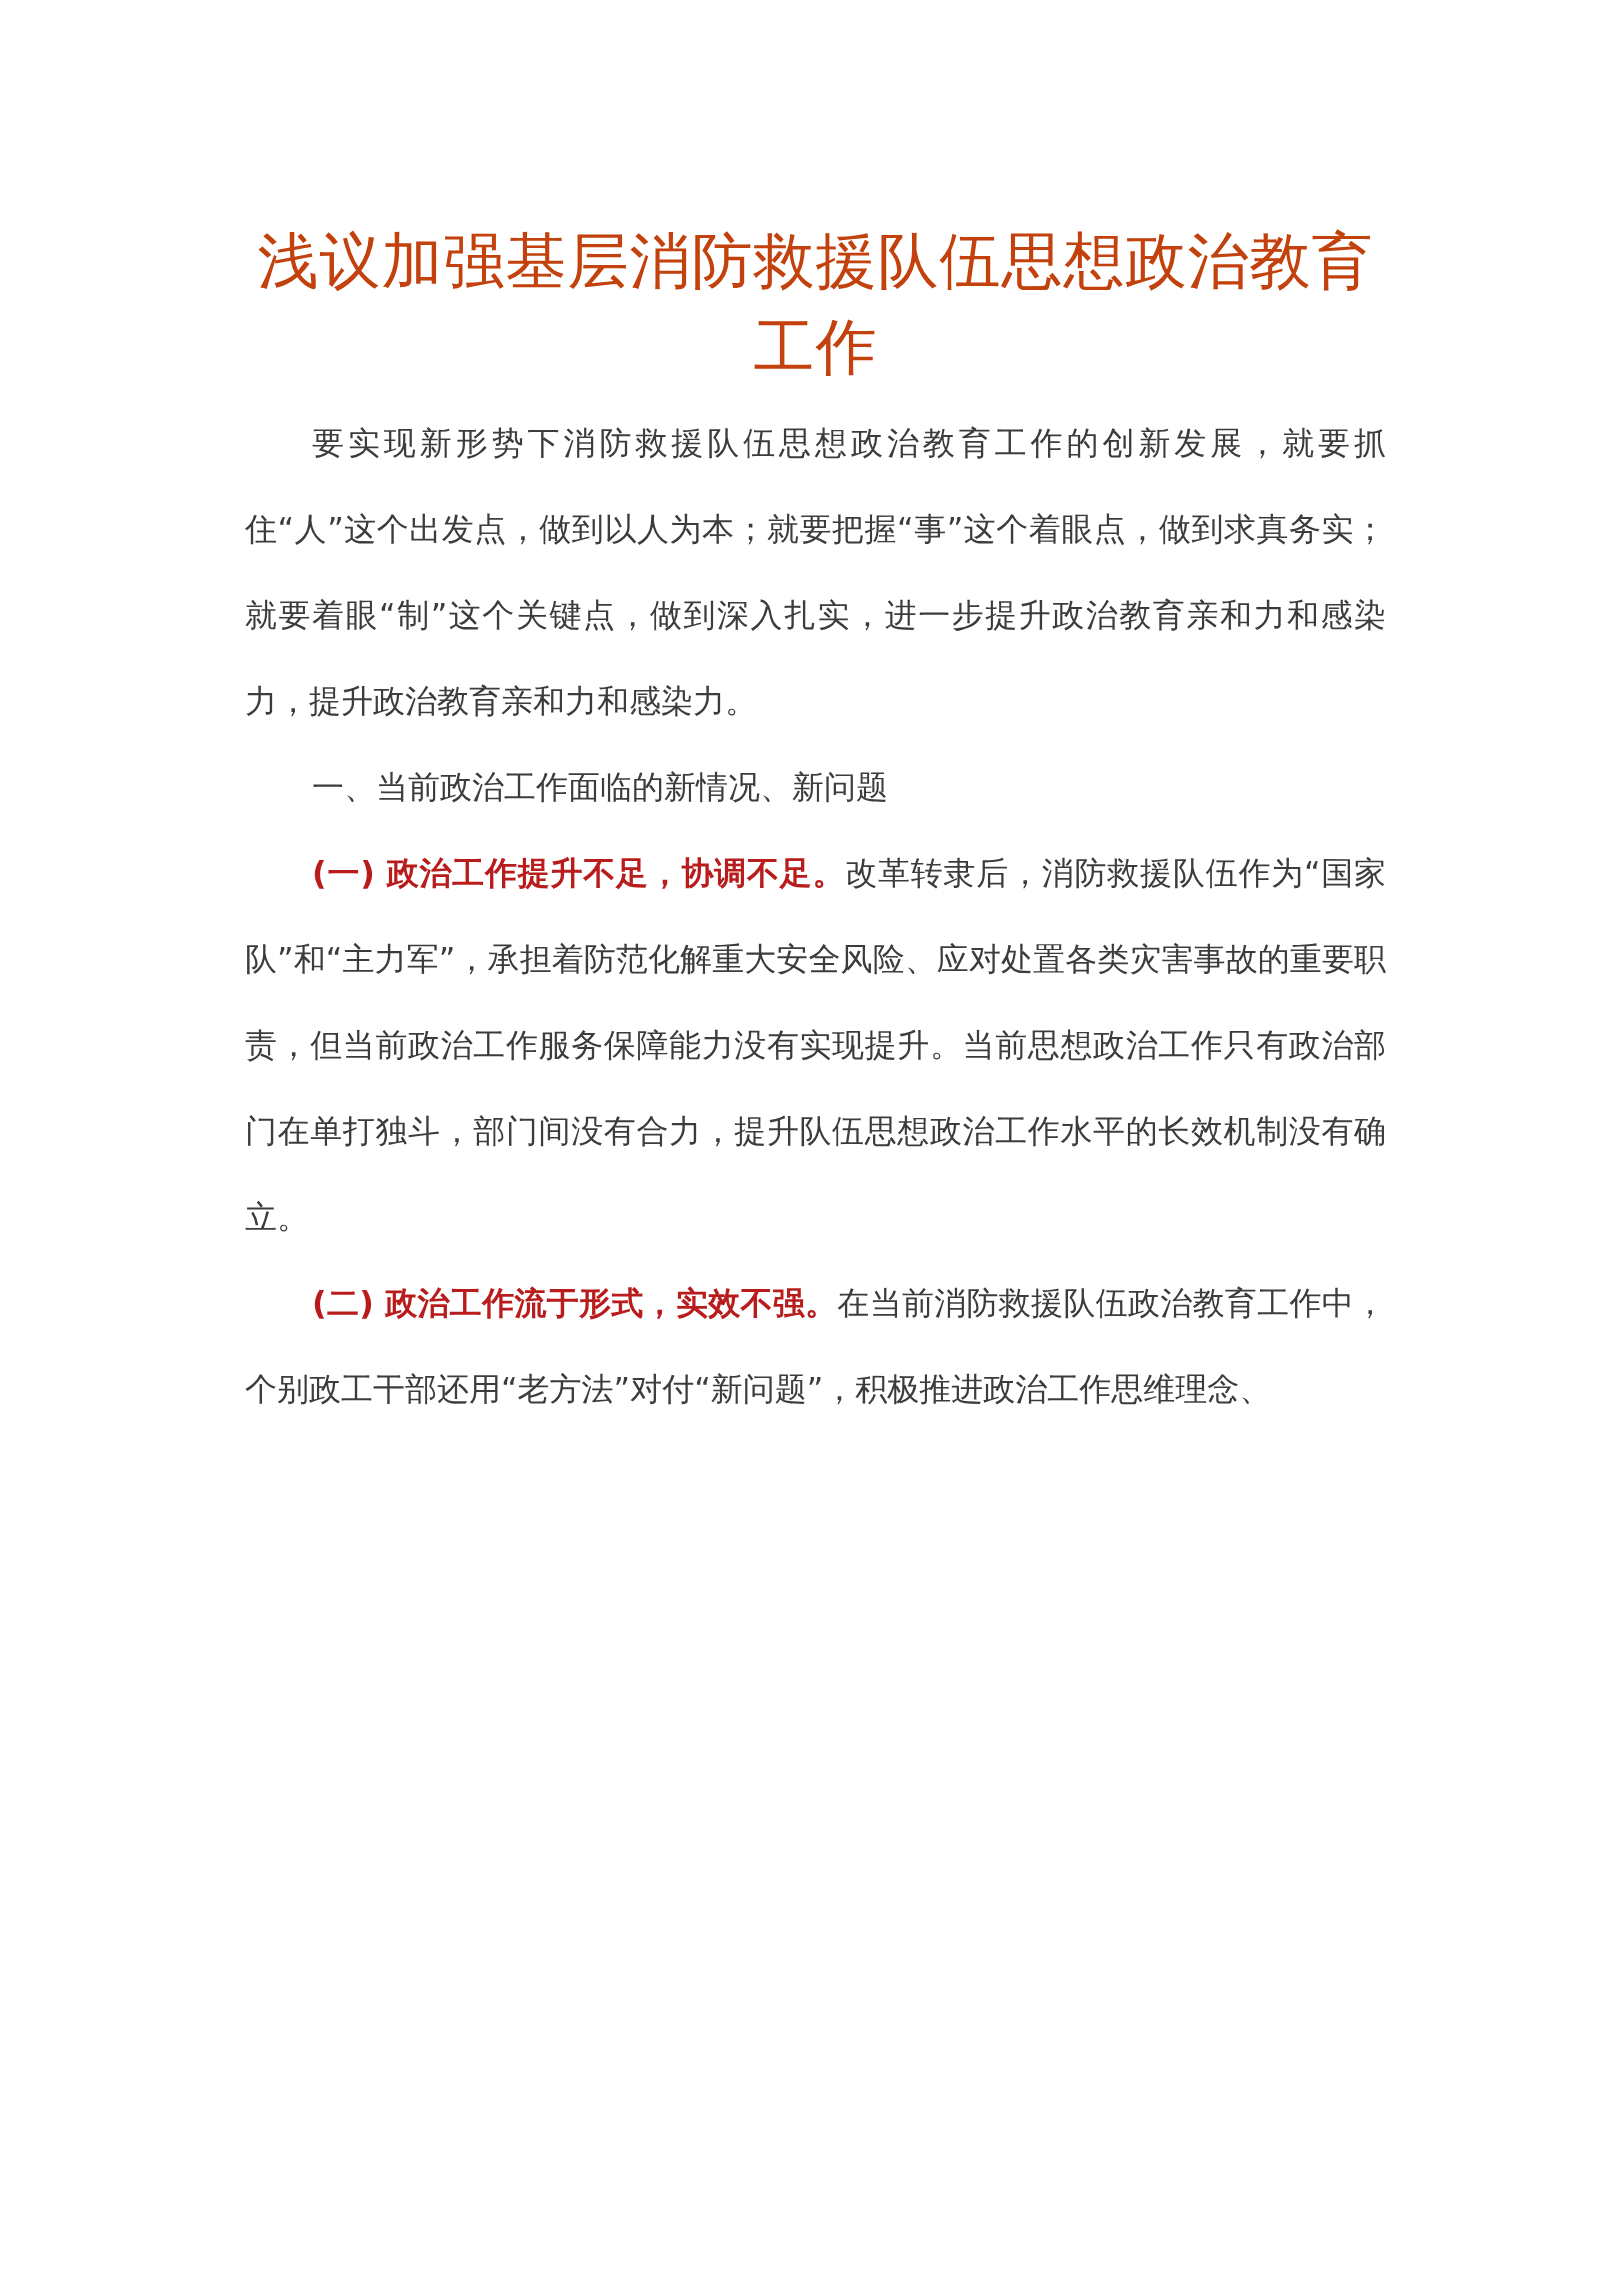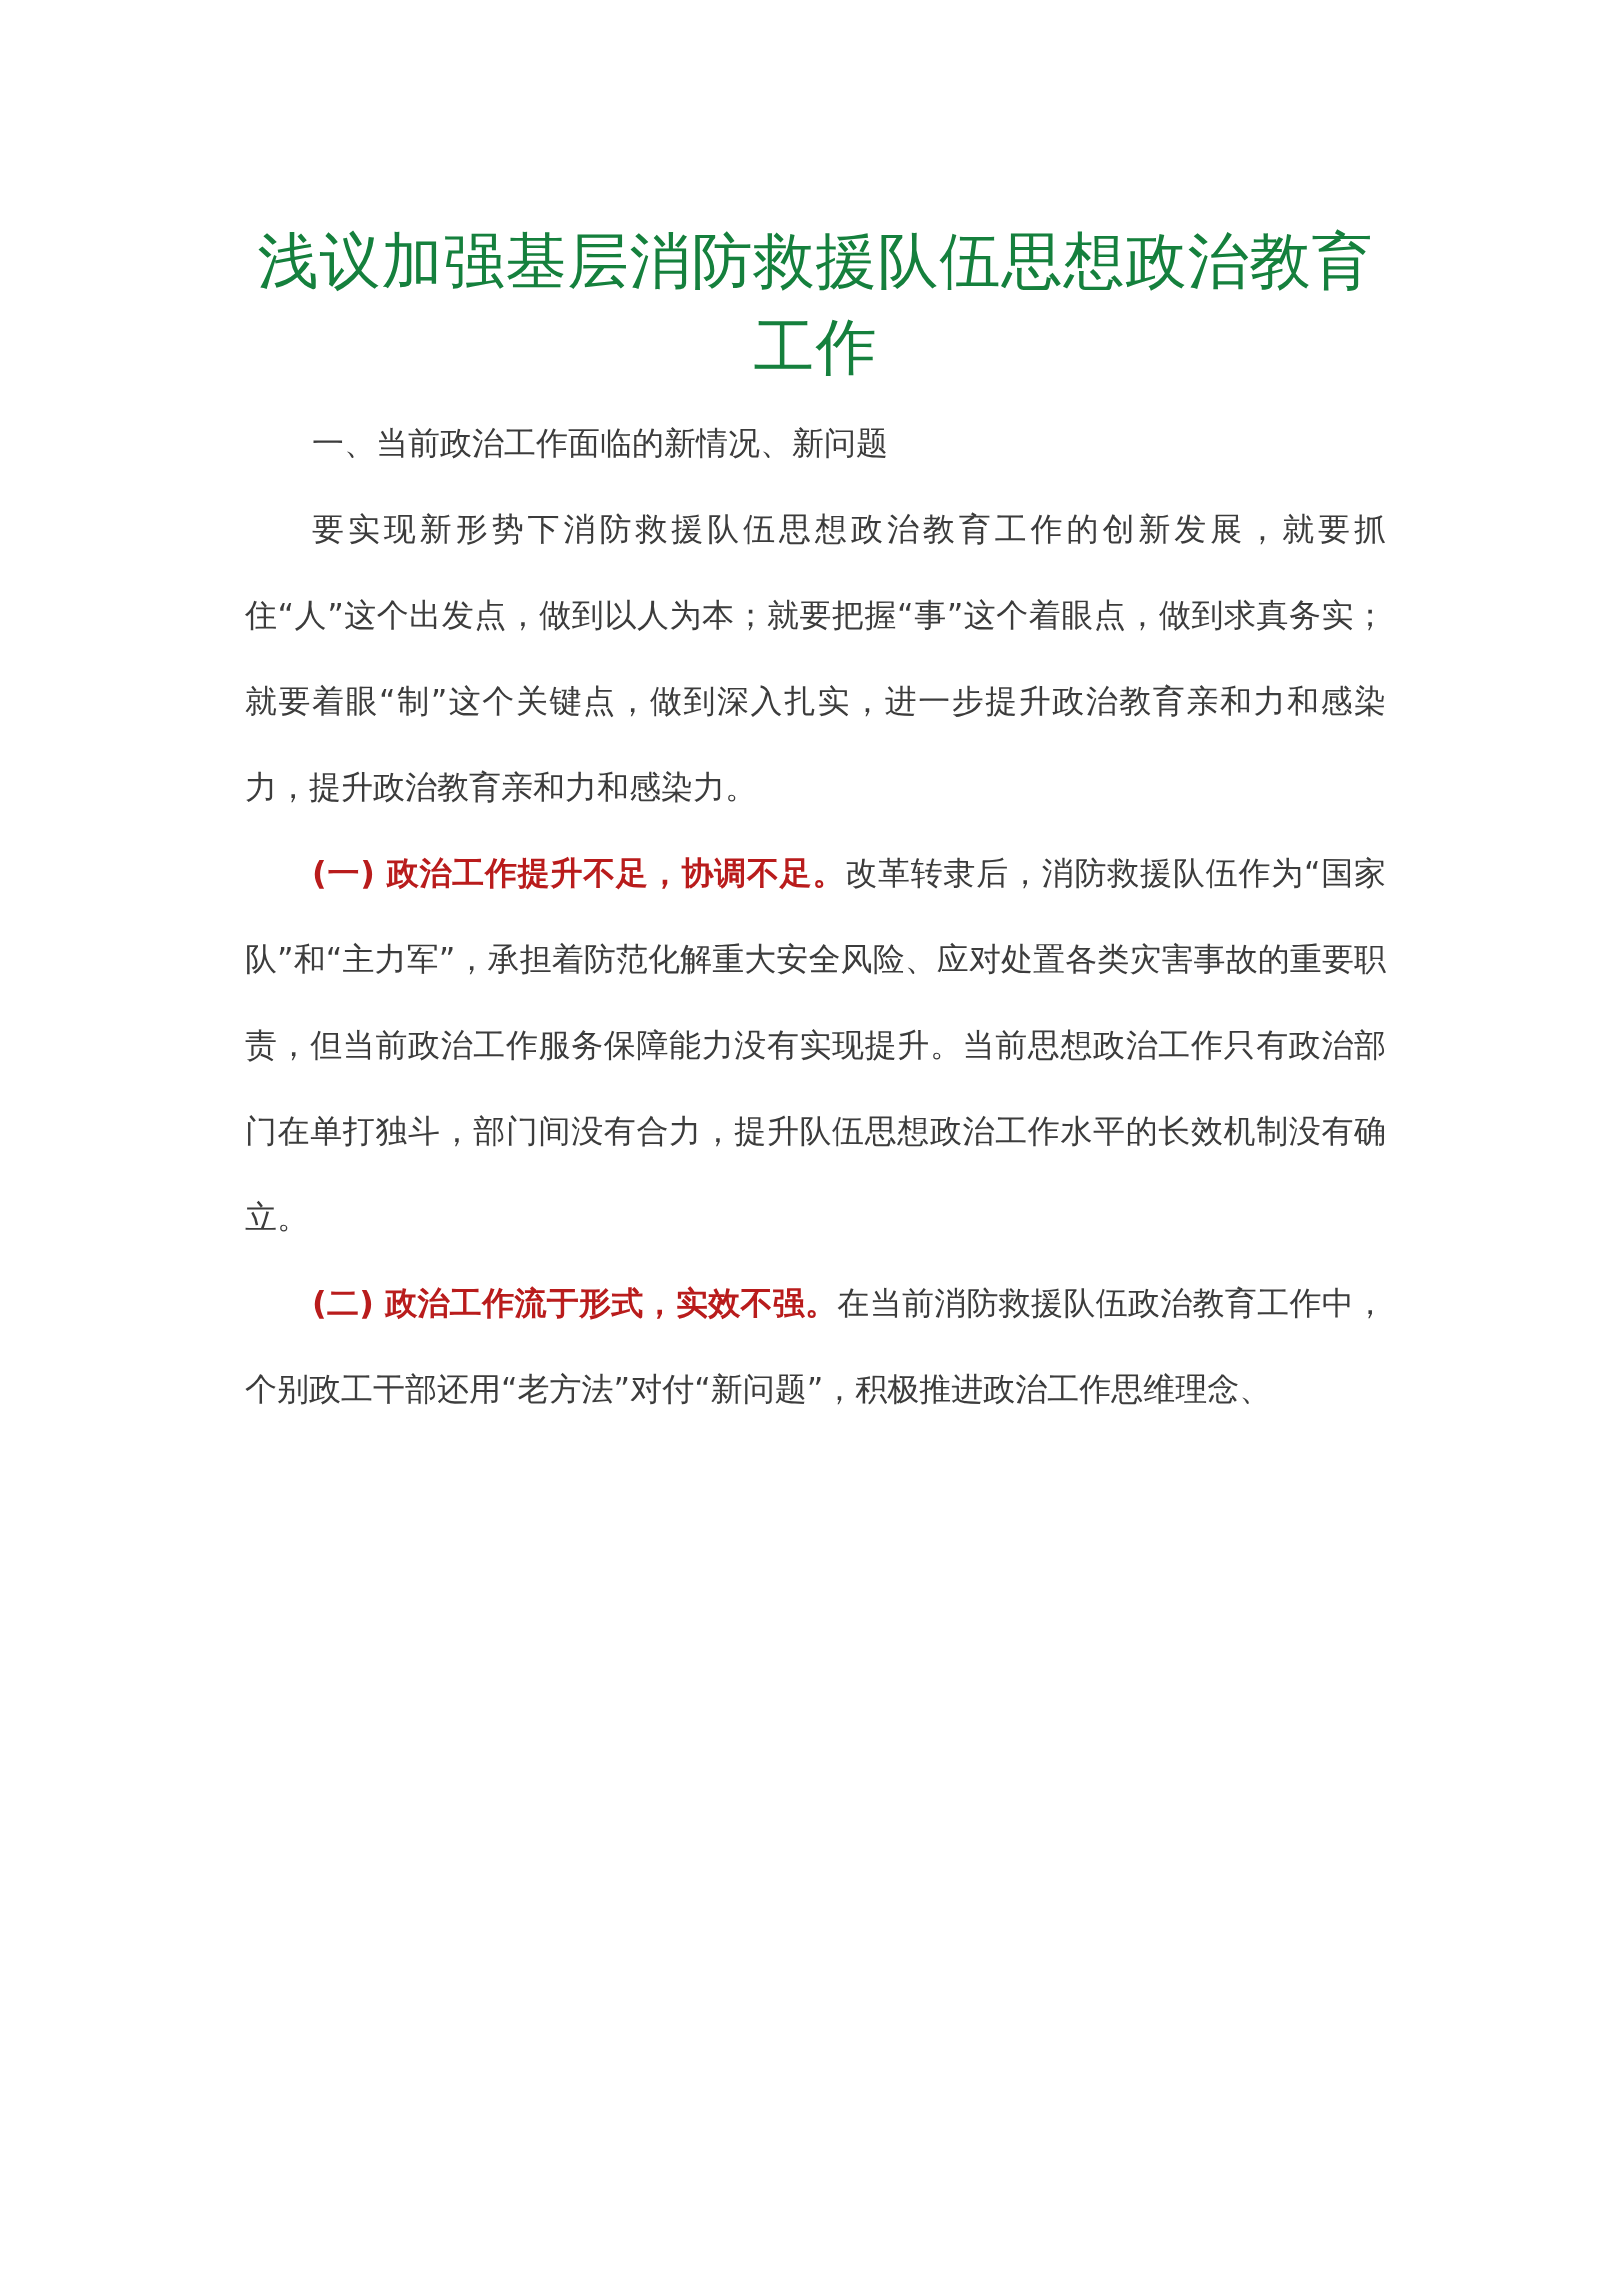--- a/index.html
+++ b/index.html
@@ -18,21 +18,21 @@
     .page {
       position: absolute;
       left: 245px;
       top: 218px;
       width: 1141px;
     }
     .doc-title {
       font-family: "DejaVu Serif", "Liberation Serif", serif;
       font-size: 61px;
       font-weight: normal;
-      color: #15803d;
+      color: #c2410c;
       text-align: center;
       line-height: 86px;
       margin: 0 0 9.8px 0;
       letter-spacing: 1px;
     }
     .para {
       font-size: 32px;
       line-height: 86px;
       margin: 0;
       text-align: justify;
@@ -46,26 +46,26 @@
       color: #b91c1c;
     }
   </style>
 </head>
 <body>
 
 <div class="page">
   <h1 class="doc-title">浅议加强基层消防救援队伍思想政治教育工作</h1>
 
 
+  <p class="para">
+    <span class="lead"></span><span>要实现新形势下消防救援队伍思想政治教育工作的创新发展，就要抓住“人”这个出发点，做到以人为本；就要把握“事”这个着眼点，做到求真务实；就要着眼“制”这个关键点，做到深入扎实，进一步提升政治教育亲和力和感染力，提升政治教育亲和力和感染力。</span>
+  </p>
+
   <p class="para heading">
     <span class="lead"></span><span>一、当前政治工作面临的新情况、新问题</span>
-  </p>
-
-  <p class="para">
-    <span class="lead"></span><span>要实现新形势下消防救援队伍思想政治教育工作的创新发展，就要抓住“人”这个出发点，做到以人为本；就要把握“事”这个着眼点，做到求真务实；就要着眼“制”这个关键点，做到深入扎实，进一步提升政治教育亲和力和感染力，提升政治教育亲和力和感染力。</span>
   </p>
 
 
   <p class="para">
     <span class="lead">(一) 政治工作提升不足，协调不足。</span><span>改革转隶后，消防救援队伍作为“国家队”和“主力军”，承担着防范化解重大安全风险、应对处置各类灾害事故的重要职责，但当前政治工作服务保障能力没有实现提升。当前思想政治工作只有政治部门在单打独斗，部门间没有合力，提升队伍思想政治工作水平的长效机制没有确立。</span>
   </p>
 
   <p class="para">
     <span class="lead">(二) 政治工作流于形式，实效不强。</span><span>在当前消防救援队伍政治教育工作中，个别政工干部还用“老方法”对付“新问题”，积极推进政治工作思维理念、</span>
   </p>

